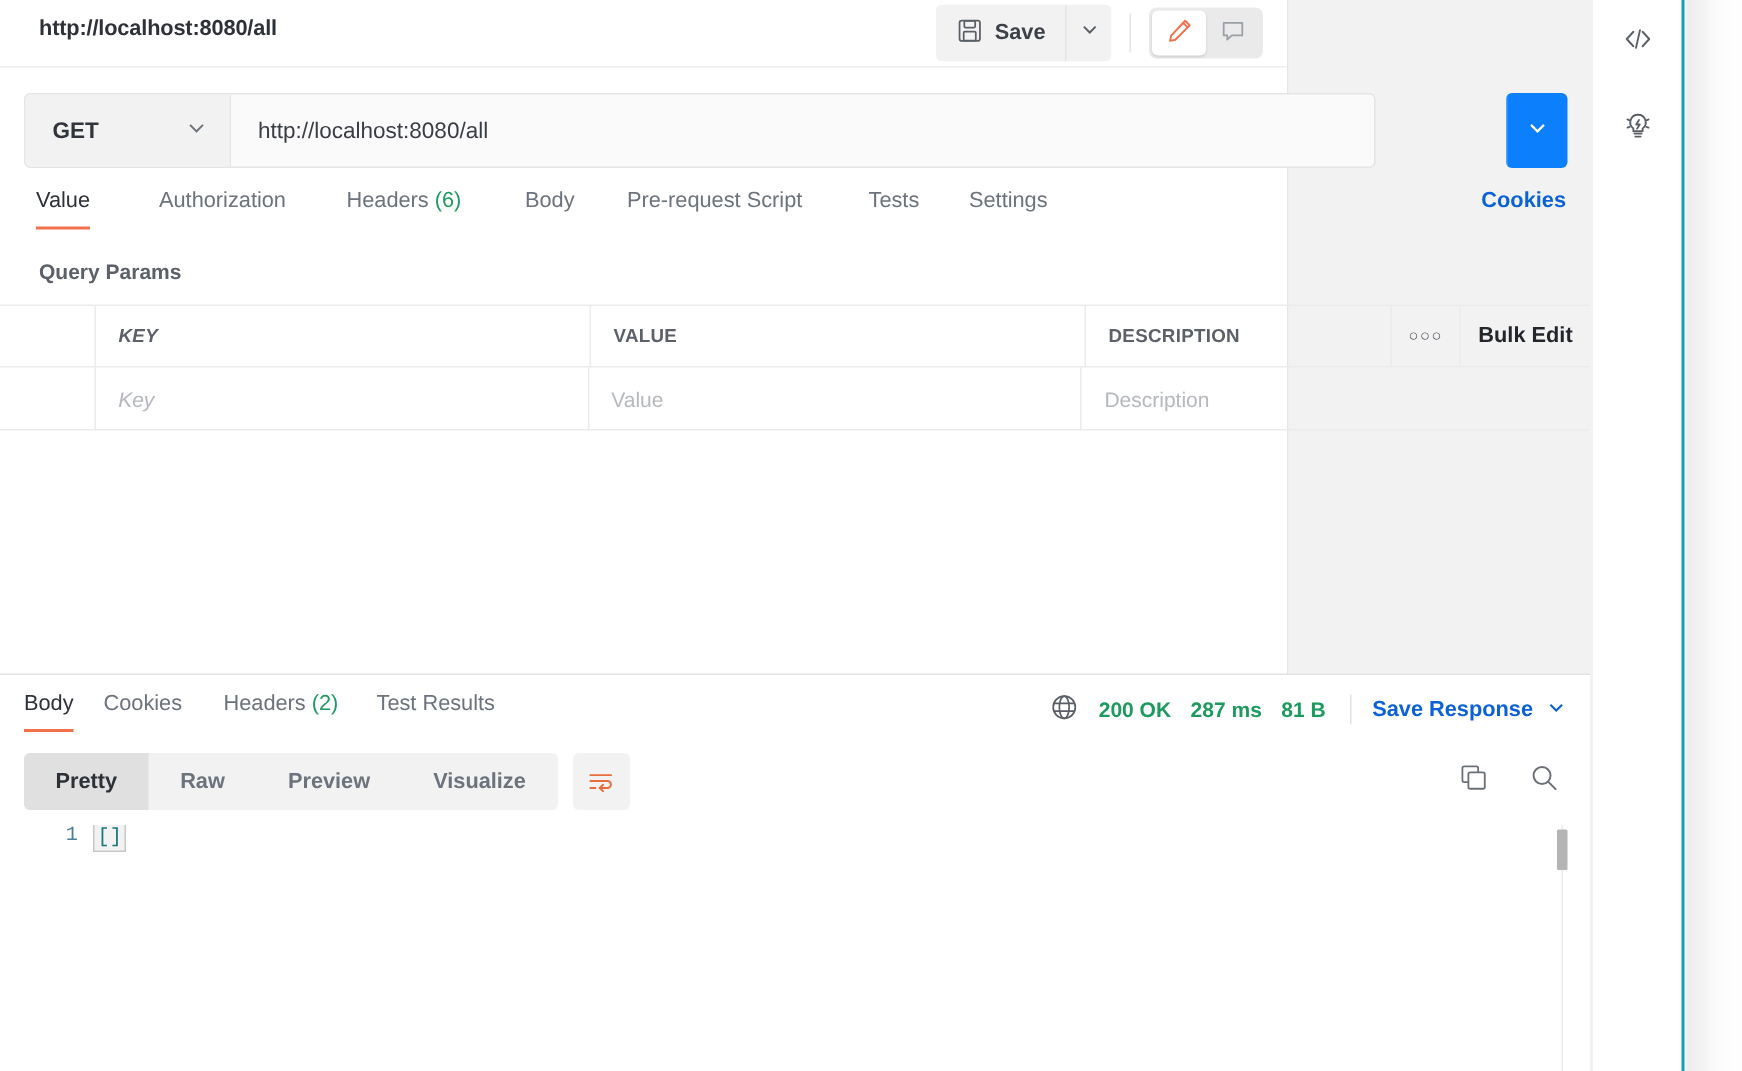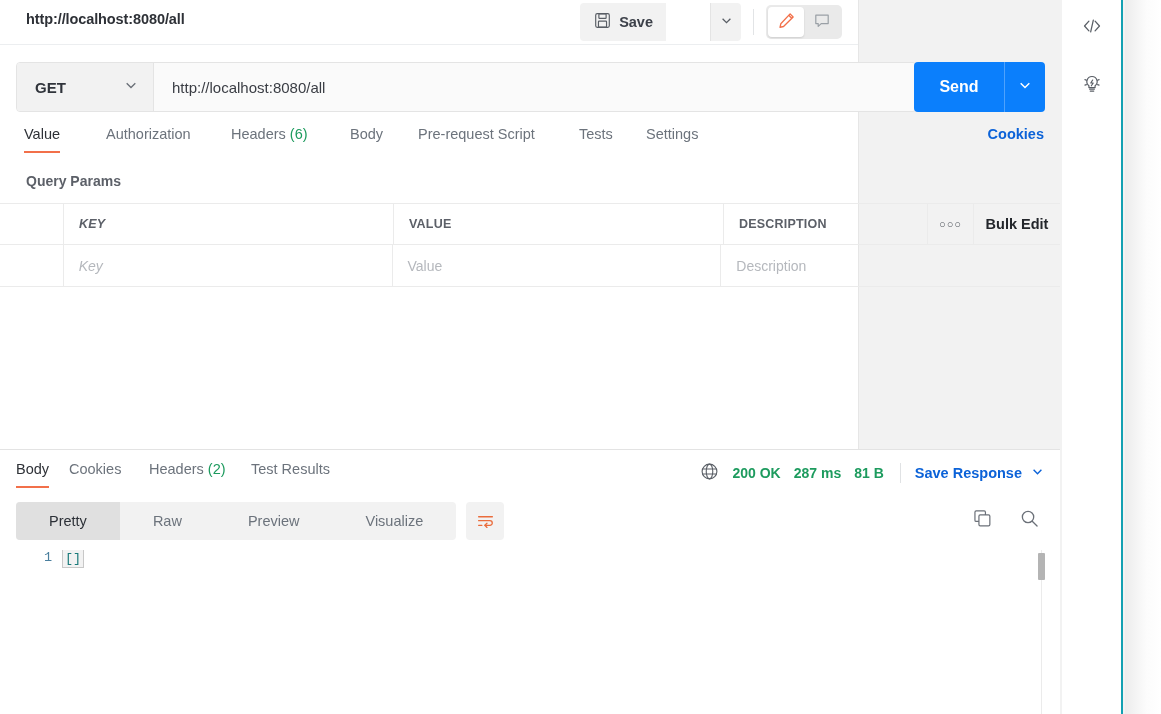--- a/index.html
+++ b/index.html
@@ -54,21 +54,20 @@
     display: flex;
     align-items: center;
     height: 38px;
   }
   .save-group {
     display: flex;
     align-items: stretch;
     height: 38px;
     border-radius: 4px;
     overflow: hidden;
-    gap: 44px;
   }
   .save-btn {
     display: flex;
     align-items: center;
     gap: 8px;
     background: #f2f2f2;
     padding: 0 13px 0 14px;
     border: none;
     cursor: pointer;
     font-family: inherit;
@@ -374,24 +373,25 @@
   .seg-group {
     display: flex;
     background: #f2f2f2;
     border-radius: 4px;
     overflow: hidden;
     height: 38px;
   }
   .seg {
     display: flex;
     align-items: center;
-    padding: 0 33px;
+    padding: 0 21px;
     font-size: 14.5px;
     color: #6c737c;
     cursor: pointer;
+    font-weight: bold;
   }
   .seg.active {
     background: #e0e0e0;
     color: #2c3037;
   }
   .lang-select {
     display: flex;
     align-items: center;
     gap: 12px;
     height: 38px;
@@ -564,21 +564,20 @@
           <span>
             <svg width="14" height="14" viewBox="0 0 12 12" fill="none" stroke="#6b7078" stroke-width="1.15">
               <path d="M2.3 4.5 L6 8.2 L9.7 4.5"></path>
             </svg>
           </span>
         </div>
         <input class="url-input" type="text" value="http://localhost:8080/all" placeholder="Enter request URL" style="">
       </div>
 
       <div class="send-group">
-        <button class="send-btn">Send</button>
         <div class="send-caret">
           <span>
             <svg width="14" height="14" viewBox="0 0 12 12" fill="none" stroke="#ffffff" stroke-width="1.25">
               <path d="M2.3 4.5 L6 8.2 L9.7 4.5"></path>
             </svg>
           </span>
         </div>
       </div>
     </div>
 

